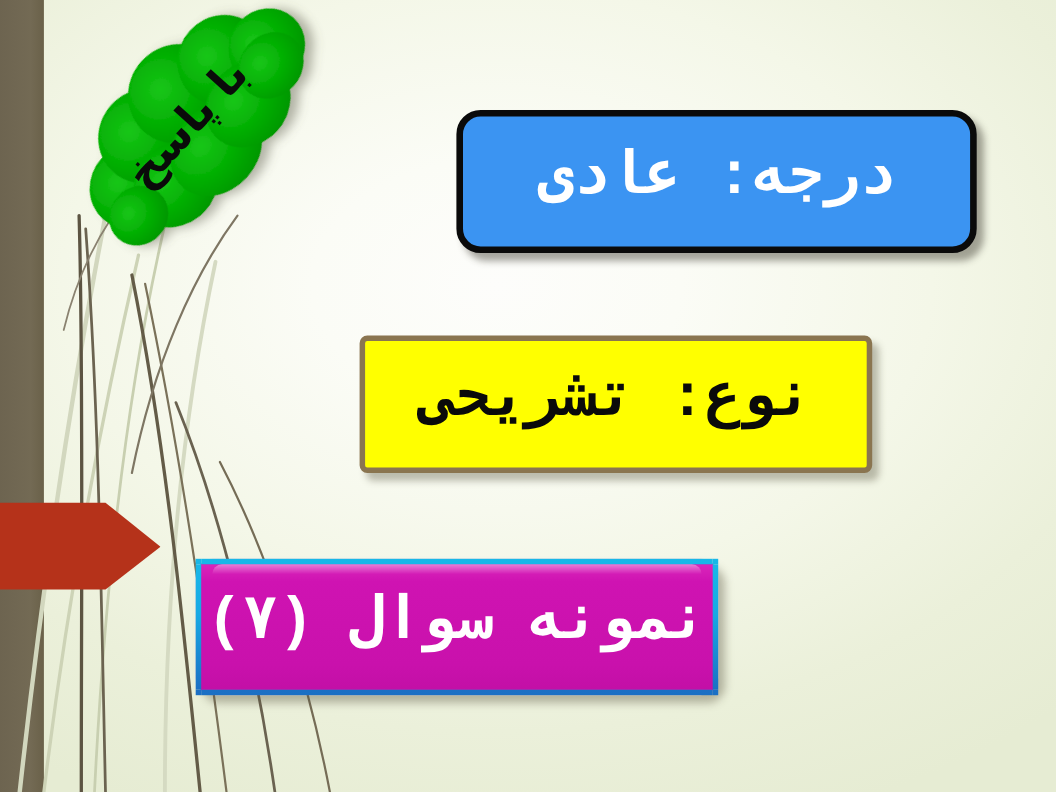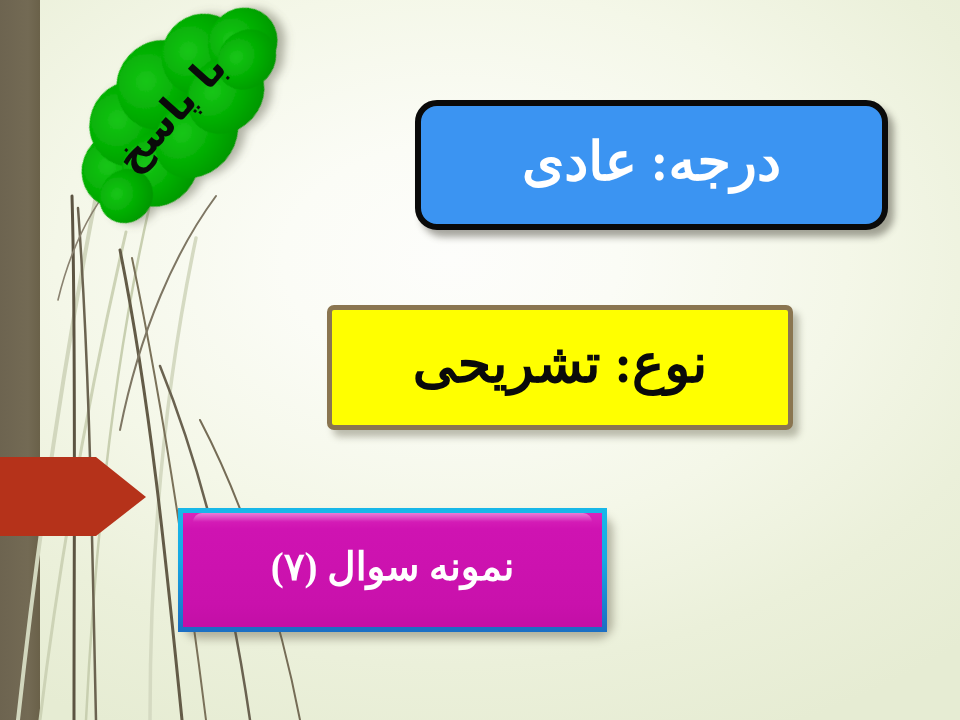--- a/index.html
+++ b/index.html
@@ -80,21 +80,21 @@
   
   .label-box {
     position: absolute;
     display: flex;
     align-items: center;
     justify-content: center;
     box-sizing: border-box;
     text-align: right;
     line-height: 1.05;
     font-weight: bold;
-    font-family: Liberation Serif, serif;
+    font-family: Liberation Mono, monospace;
   }
 
   
   .box-degree {
     left: 415px;
     top: 100px;
     width: 473px;
     height: 130px;
     background: #3b94f2;
     border: 6px solid #0a0a0a;
@@ -117,30 +117,30 @@
     color: #0a0a0a;
     font-size: 54px;
     box-shadow: 6px 7px 7px rgba(90, 86, 66, 0.38);
     padding-bottom: 6px;
   }
 
   
   .box-sample {
     left: 178px;
     top: 508px;
-    width: 429px;
+    width: 475px;
     height: 124px;
     background:
       linear-gradient(to bottom,
         #d926bb 0%, #cf13b2 14%, #c911ac 80%, #c30fa6 100%);
     border: 5px solid;
     border-image: linear-gradient(to bottom, #18b7e8 0%, #17a9e4 40%, #1b6fc4 100%) 1;
     border-radius: 16px;
     color: #ffffff;
-    font-size: 39px;
+    font-size: 54px;
     box-shadow: 6px 7px 8px rgba(90, 86, 66, 0.40);
     padding-bottom: 6px;
   }
   .box-sample::before {
     
     content: "";
     position: absolute;
     left: 10px;
     right: 10px;
     top: 0;

